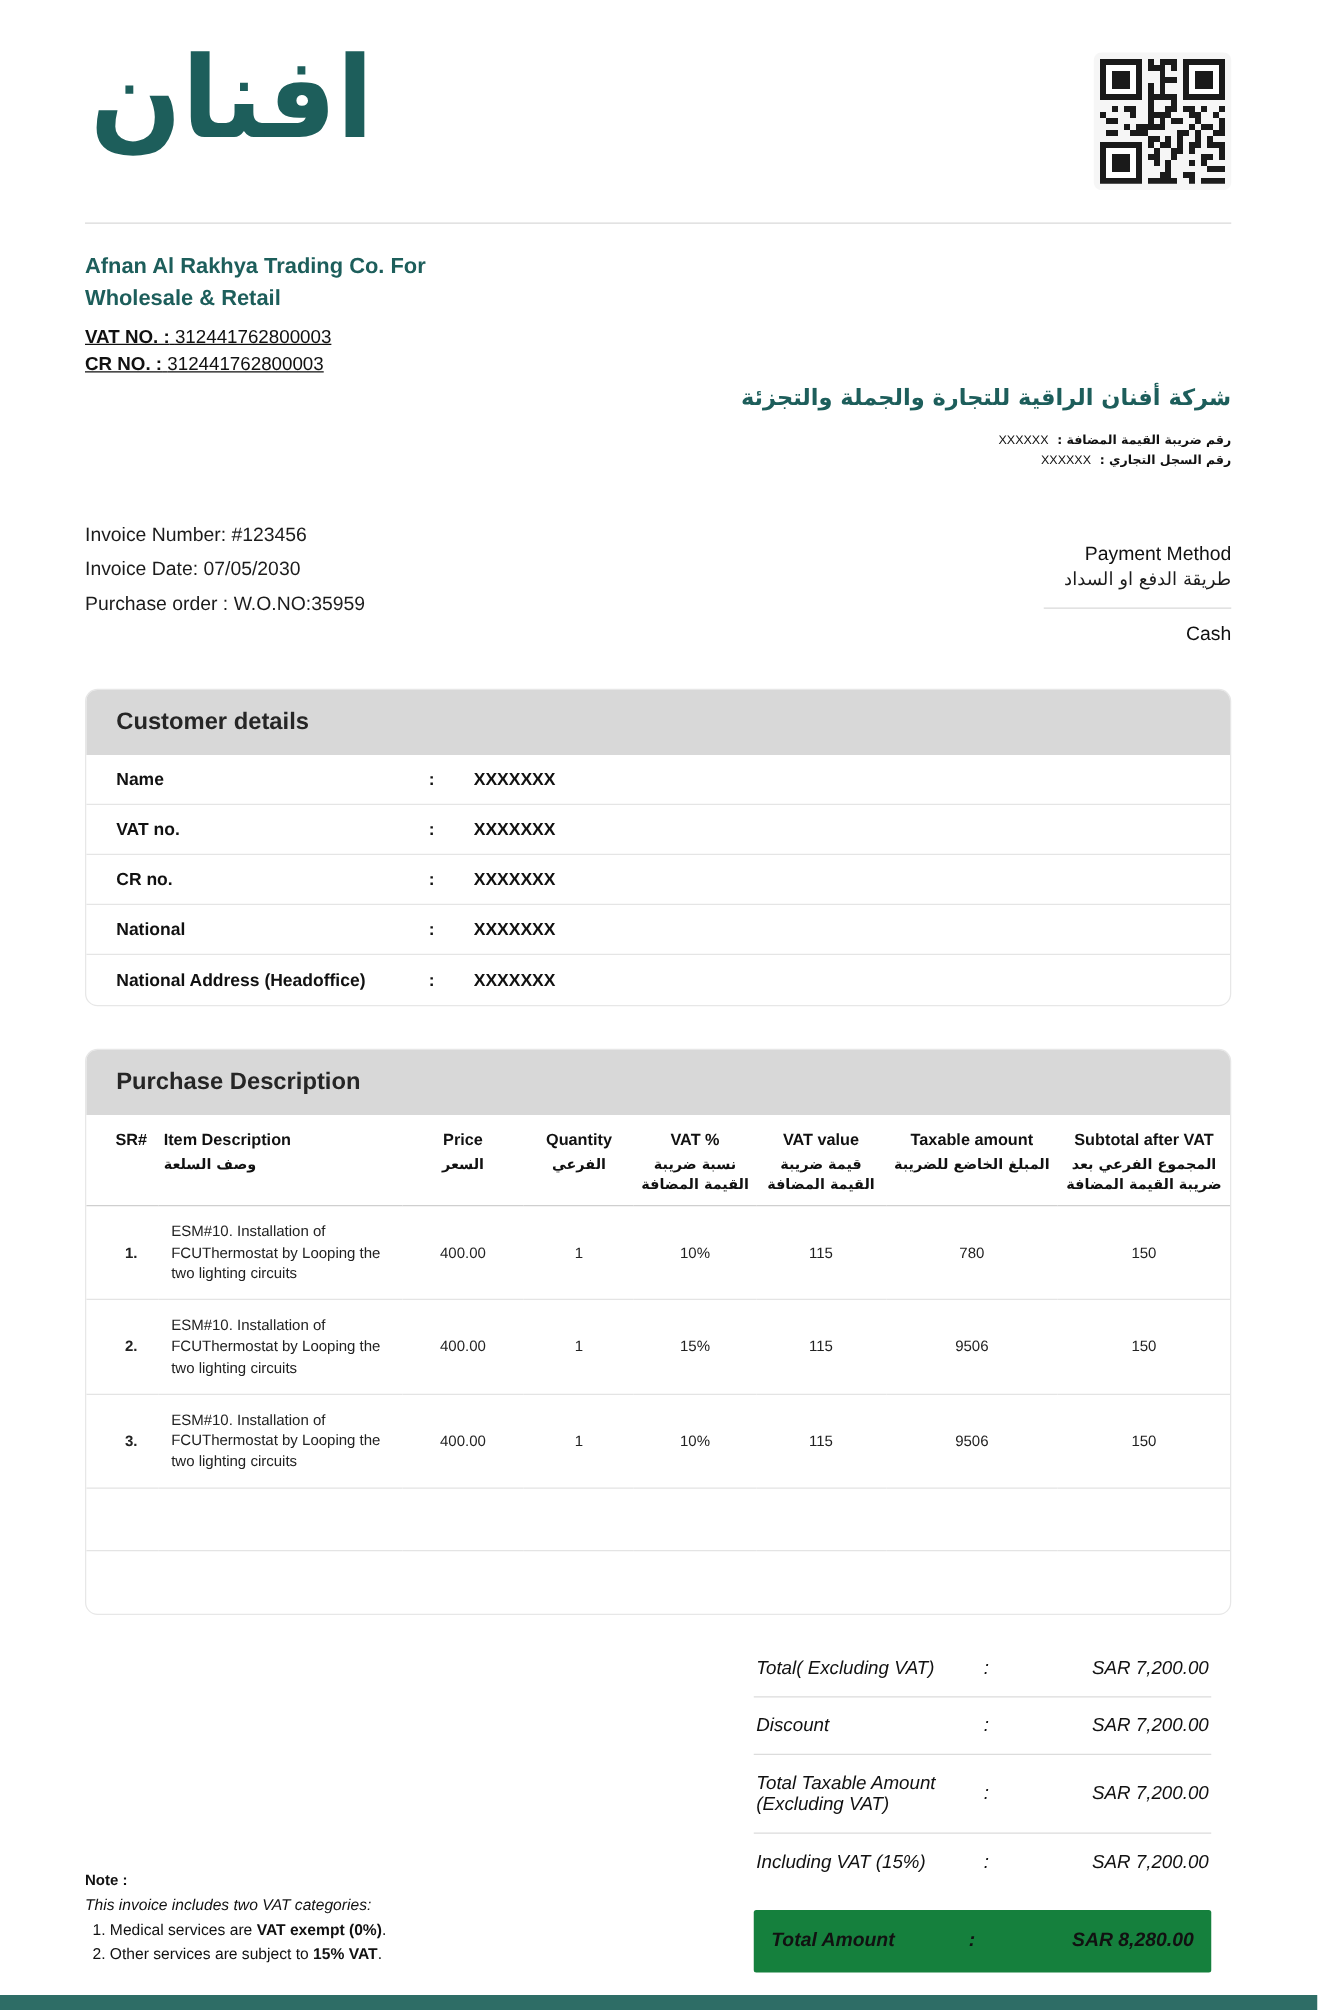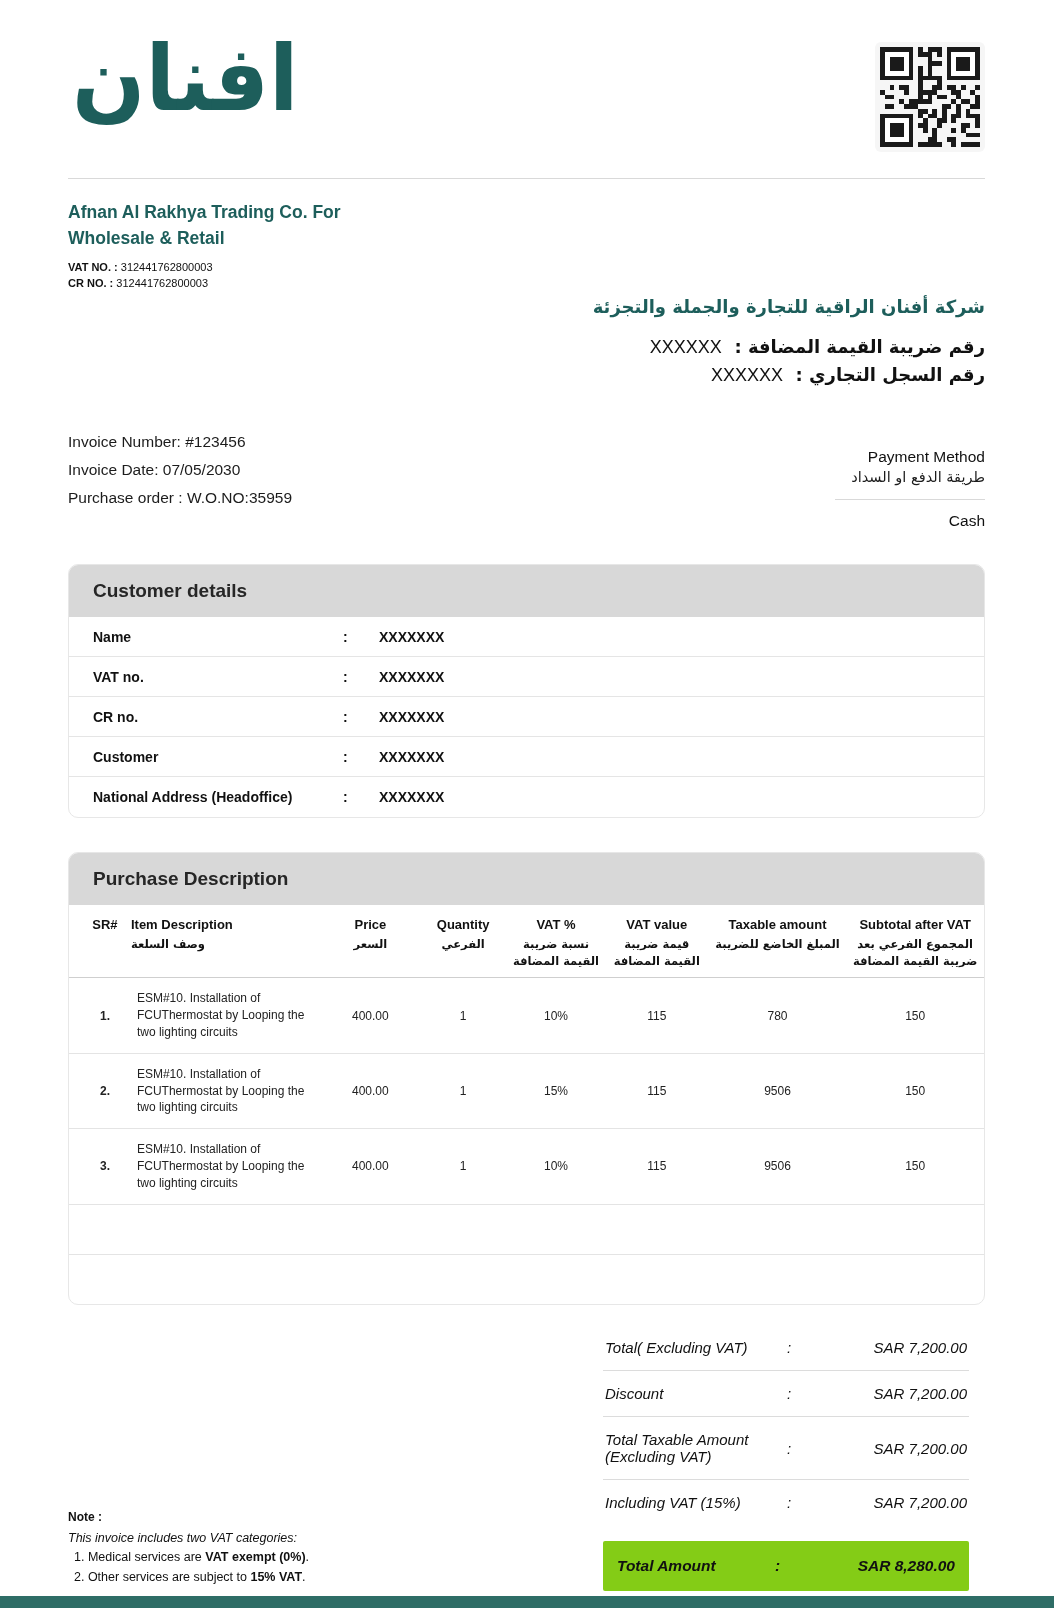--- a/index.html
+++ b/index.html
@@ -11,25 +11,25 @@
   
   .top-row { display:flex; justify-content:space-between; align-items:flex-start; padding-top:32px; }
   .logo { color:#1d5e5b; font-size:86px; font-weight:bold; line-height:1.1;
           font-family:"DejaVu Sans", sans-serif; padding-left:4px; transform:scaleY(1.05); }
   .qr-wrap { width:110px; height:110px; background:#f6f6f6; border-radius:6px;
              display:flex; align-items:center; justify-content:center; margin-top:10px; }
   .hdr-divider { border-bottom:1.5px solid #d9d9d9; margin-top:26px; }
 
   .company-row { display:flex; justify-content:space-between; margin-top:20px;flex-direction:column; }
   .company-en { color:#1d5e5b; font-weight:bold; font-size:17.5px; line-height:1.5; max-width:360px; }
-  .regnums { margin-top:7px; font-size:11px; line-height:1.5; color:#111; }
+  .regnums { margin-top:7px; font-size:15px; line-height:1.5; color:#111;text-decoration:underline; }
   .regnums b { font-weight:bold; }
   .company-ar-col { text-align:right; direction:rtl; font-family:"DejaVu Sans", sans-serif; }
   .company-ar { color:#1d5e5b; font-weight:bold; font-size:18px; margin-top:4px; }
-  .regnums-ar { margin-top:16px; font-size:18px; line-height:1.6; color:#111; font-weight:bold; }
+  .regnums-ar { margin-top:16px; font-size:10px; line-height:1.6; color:#111; font-weight:bold; }
   .regnums-ar .xval { font-weight:normal; font-family:"Liberation Sans", sans-serif; }
 
   
   .title-row { display:flex; justify-content:space-between; margin-top:38px; }
   .inv-title { font-size:33px; font-weight:800; letter-spacing:.5px; color:#111; }
   .inv-lines { margin-top:0; font-size:15.5px; line-height:1.8; color:#1c1c1c; }
   .inv-lines b { font-weight:normal; }
   .pay-col { text-align:right; margin-top:20px; min-width:210px; }
   .pay-en { font-size:15.5px; color:#111; }
   .pay-ar { font-size:14.5px; direction:rtl; font-family:"DejaVu Sans", sans-serif; margin-top:3px; }
@@ -75,21 +75,21 @@
   .note-label { font-weight:bold; font-size:12px; }
   .note-italic { font-style:italic; margin-top:2px; }
   .note-item { padding-left:6px; }
   .note-item b { font-weight:bold; }
 
   .totals { width:366px; margin-right:16px;font-style:italic; }
   .tot-row { display:grid; grid-template-columns:1fr 30px 150px; align-items:center;
              padding:14px 2px; font-size:15px; color:#111; }
   .tot-row.bordered { border-bottom:1px solid #dcdcdc; }
   .tot-val { text-align:right; }
-  .tot-grand { background:#84cc16; font-weight:bold; margin-top:16px; padding:16px 14px;
+  .tot-grand { background:#15803d; font-weight:bold; margin-top:16px; padding:16px 14px;
                border-radius:2px; font-size:15.5px; }
 
   .footer-bar { position:absolute; left:0; bottom:0; width:1054px; height:12px; background:#2e6d66; }
 </style>
 </head>
 <body>
 
 <div class="page">
   <div class="content">
 
@@ -276,21 +276,21 @@
         <div class="cust-label">VAT no.</div>
         <div class="cust-colon">:</div>
         <div class="cust-value">XXXXXXX</div>
       </div>
       <div class="cust-row">
         <div class="cust-label">CR no.</div>
         <div class="cust-colon">:</div>
         <div class="cust-value">XXXXXXX</div>
       </div>
       <div class="cust-row">
-        <div class="cust-label">Customer</div>
+        <div class="cust-label">National</div>
         <div class="cust-colon">:</div>
         <div class="cust-value">XXXXXXX</div>
       </div>
       <div class="cust-row">
         <div class="cust-label">National Address (Headoffice)</div>
         <div class="cust-colon">:</div>
         <div class="cust-value">XXXXXXX</div>
       </div>
     </div>
 

